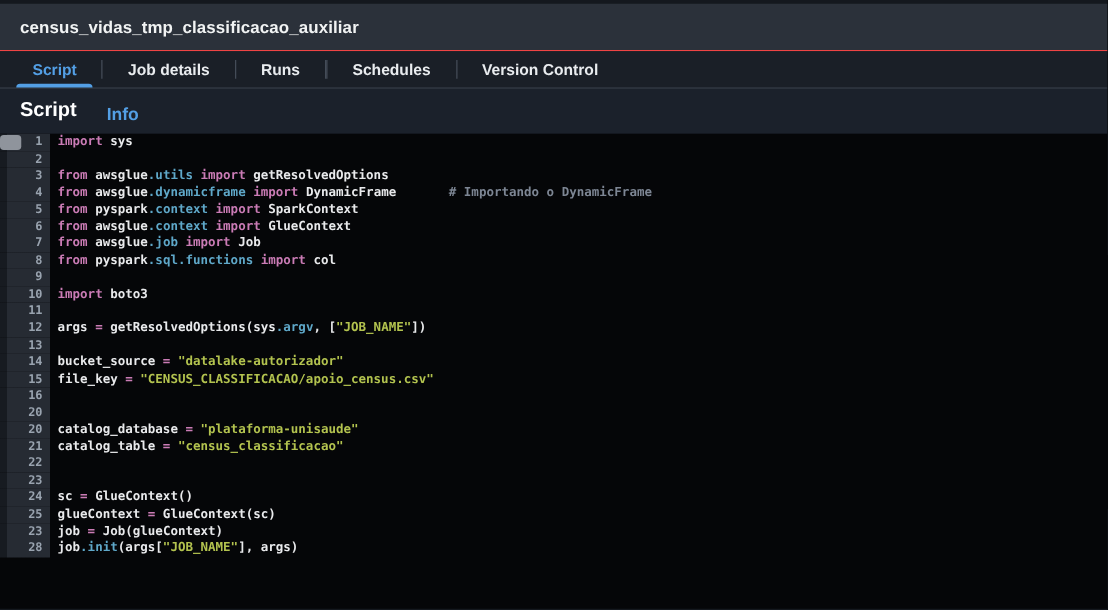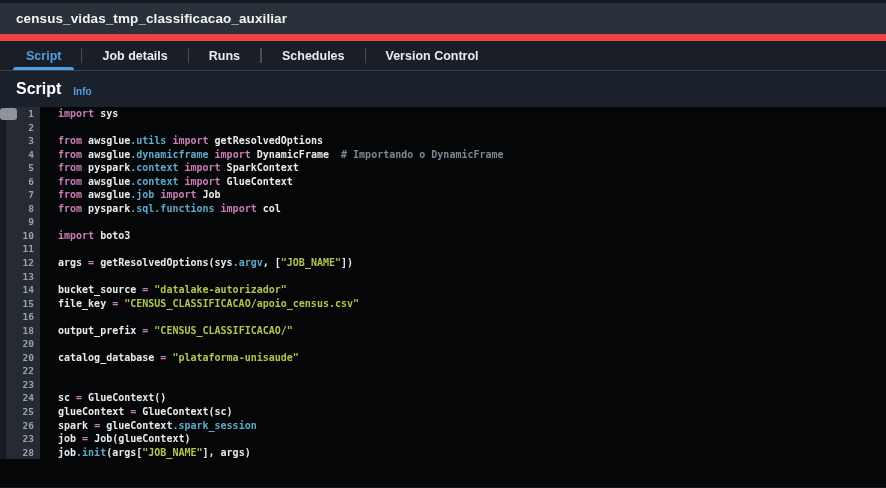--- a/index.html
+++ b/index.html
@@ -6,21 +6,21 @@
   html,body { margin:0; padding:0; }
   body {
     width:886px; height:488px; overflow:hidden;
     background:#14181e;
     font-family:"Liberation Sans", sans-serif;
   }
   
   .job-header {
     margin-top:3px; height:38px; background:#2b313a;
     display:flex; align-items:center; justify-content:space-between;
-    padding:0 16px; border-bottom:7px solid #ef4444;
+    padding:0 16px; border-bottom:1px solid #ef4444;
   }
   .job-title { color:#f1f3f3; font-weight:bold; font-size:13.5px; letter-spacing:.1px; }
   .last-modified { color:#9aa5b4; font-size:11px; }
 
   
   .tab-bar {
     height:30px; background:#1a1f27; display:flex; align-items:stretch;
     padding-left:6px; border-bottom:1px solid #3b434e;
   }
   .tab {
@@ -33,47 +33,47 @@
     background:var(--accent); border-radius:3px 3px 0 0;
   }
   .tab-divider { width:1px; background:#444c58; margin:7px 0; }
 
   
   .panel-head {
     height:36px; background:#1b212b; display:flex; align-items:center; padding:0 16px;
   }
   .panel-title { margin:0; color:#ffffff; font-size:16px; font-weight:bold; }
   .info-link {
-    color:var(--accent); font-size:10px; font-weight:bold;
-    margin-left:12px; margin-top:4px; cursor:pointer; text-decoration:none;
+    color:var(--accent); font-size:14px; font-weight:bold;
+    margin-left:24px; margin-top:4px; cursor:pointer; text-decoration:none;
   }
 
   
   .editor {
     height:380px; background:#050608;
     font-family:"DejaVu Sans Mono", monospace;
     font-size:10px; font-weight:bold; cursor:text;
   }
   .row { display:flex; height:13.55px; line-height:13.6px; white-space:pre; }
   .gutter {
     flex:0 0 40px; position:relative;
     background:linear-gradient(90deg,#171b21 0,#171b21 6px,#262b33 6px);
     color:#99a3af; text-align:right; padding-right:6px; font-size:9.5px;
   }
   .gutter .num { position:relative; z-index:2; }
   .active-line-marker {
     position:absolute; left:0; top:1px; bottom:1px; width:17px;
     background:#8f949c; border-radius:3px; z-index:1;
   }
-  .code { padding-left:6px; color:var(--pl);margin-left:12px; }
+  .code { padding-left:6px; color:var(--pl); }
   .tok-kw { color:var(--kw); }
   .tok-op { color:var(--kw); }
   .tok-pr { color:var(--pr); }
   .tok-st { color:var(--st); }
-  .tok-cm { color:var(--cm); }
+  .tok-cm { color:var(--cm);padding-left:30px; }
   .tok-pl { color:var(--pl); }
 </style>
 </head>
 <body>
 
 <div class="app">
 
   <header class="job-header">
     <div class="job-title">census_vidas_tmp_classificacao_auxiliar</div>
   </header>
@@ -106,26 +106,25 @@
         <div class="row"><div class="gutter"><span class="num">7</span></div><div class="code"><span class="tok-kw">from</span><span class="tok-pl"> awsglue</span><span class="tok-pr">.job</span><span class="tok-kw"> import</span><span class="tok-pl"> Job</span></div></div>
         <div class="row"><div class="gutter"><span class="num">8</span></div><div class="code"><span class="tok-kw">from</span><span class="tok-pl"> pyspark</span><span class="tok-pr">.sql.functions</span><span class="tok-kw"> import</span><span class="tok-pl"> col</span></div></div>
         <div class="row"><div class="gutter"><span class="num">9</span></div><div class="code"></div></div>
         <div class="row"><div class="gutter"><span class="num">10</span></div><div class="code"><span class="tok-kw">import</span><span class="tok-pl"> boto3</span></div></div>
         <div class="row"><div class="gutter"><span class="num">11</span></div><div class="code"></div></div>
         <div class="row"><div class="gutter"><span class="num">12</span></div><div class="code"><span class="tok-pl">args </span><span class="tok-op">=</span><span class="tok-pl"> getResolvedOptions(sys</span><span class="tok-pr">.argv</span><span class="tok-pl">, [</span><span class="tok-st">"JOB_NAME"</span><span class="tok-pl">])</span></div></div>
         <div class="row"><div class="gutter"><span class="num">13</span></div><div class="code"></div></div>
         <div class="row"><div class="gutter"><span class="num">14</span></div><div class="code"><span class="tok-pl">bucket_source </span><span class="tok-op">= </span><span class="tok-st">"datalake-autorizador"</span></div></div>
         <div class="row"><div class="gutter"><span class="num">15</span></div><div class="code"><span class="tok-pl">file_key </span><span class="tok-op">= </span><span class="tok-st">"CENSUS_CLASSIFICACAO/apoio_census.csv"</span></div></div>
         <div class="row"><div class="gutter"><span class="num">16</span></div><div class="code"></div></div>
-        <div class="row"><div class="gutter"><span class="num">18</span></div><div class="code"><span class="tok-pl">output_prefix </span><span class="tok-op">= </span><span class="tok-st">"CENSUS_CLASSIFICACAO/"</span></div></div>
         <div class="row"><div class="gutter"><span class="num">20</span></div><div class="code"></div></div>
         <div class="row"><div class="gutter"><span class="num">20</span></div><div class="code"><span class="tok-pl">catalog_database </span><span class="tok-op">= </span><span class="tok-st">"plataforma-unisaude"</span></div></div>
+        <div class="row"><div class="gutter"><span class="num">21</span></div><div class="code"><span class="tok-pl">catalog_table </span><span class="tok-op">= </span><span class="tok-st">"census_classificacao"</span></div></div>
         <div class="row"><div class="gutter"><span class="num">22</span></div><div class="code"></div></div>
         <div class="row"><div class="gutter"><span class="num">23</span></div><div class="code"></div></div>
         <div class="row"><div class="gutter"><span class="num">24</span></div><div class="code"><span class="tok-pl">sc </span><span class="tok-op">= </span><span class="tok-pl">GlueContext()</span></div></div>
         <div class="row"><div class="gutter"><span class="num">25</span></div><div class="code"><span class="tok-pl">glueContext </span><span class="tok-op">= </span><span class="tok-pl">GlueContext(sc)</span></div></div>
-        <div class="row"><div class="gutter"><span class="num">26</span></div><div class="code"><span class="tok-pl">spark </span><span class="tok-op">= </span><span class="tok-pl">glueContext</span><span class="tok-pr">.spark_session</span></div></div>
         <div class="row"><div class="gutter"><span class="num">23</span></div><div class="code"><span class="tok-pl">job </span><span class="tok-op">= </span><span class="tok-pl">Job(glueContext)</span></div></div>
         <div class="row"><div class="gutter"><span class="num">28</span></div><div class="code"><span class="tok-pl">job</span><span class="tok-pr">.init</span><span class="tok-pl">(args[</span><span class="tok-st">"JOB_NAME"</span><span class="tok-pl">], args)</span></div></div>
       </div>
   </section>
 
 </div>
 
 </body></html>

